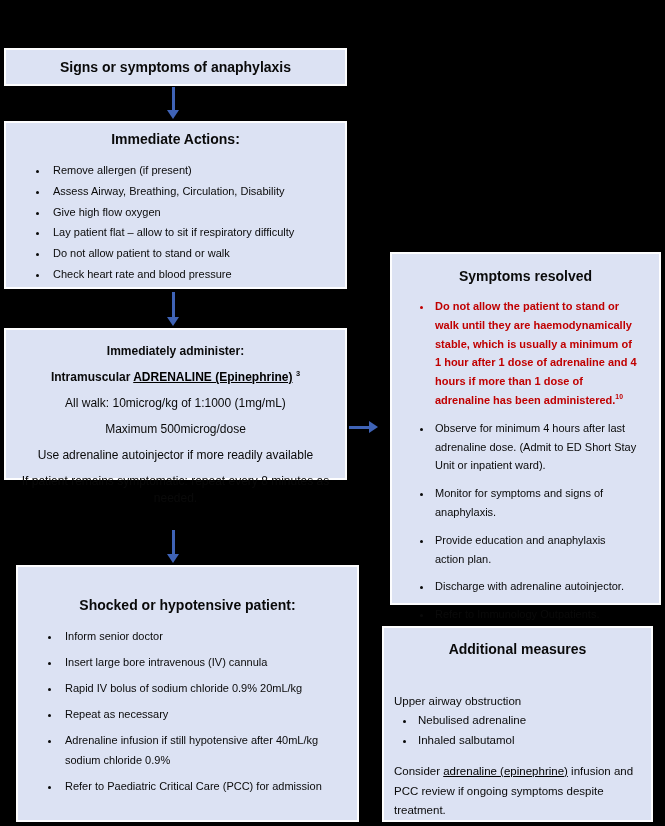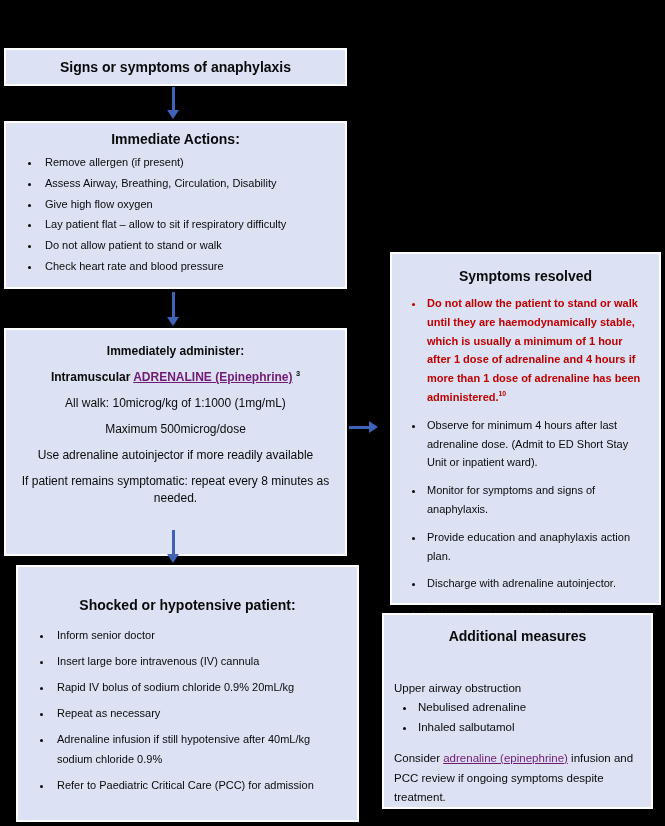--- a/index.html
+++ b/index.html
@@ -10,45 +10,45 @@
   .box{
     position:absolute;background:#dce2f3;border:2px solid #fdfdfe;
     box-sizing:border-box;
   }
   .box-title{font-weight:bold;font-size:14px;text-align:center;}
   
   .signs{left:4px;top:48px;width:343px;height:38px;display:flex;align-items:center;justify-content:center;}
   
   .immediate{left:4px;top:121px;width:343px;height:168px;padding:6px 6px 2px 6px;}
   .immediate .box-title{margin:2px 0 4px 0;}
-  .blist{list-style:disc outside;margin:5px;padding:0 0 0 24px;}
+  .blist{list-style:disc outside;margin:13px;padding:0 0 0 24px;}
   .immediate .blist li{font-size:11px;line-height:20.8px;padding-left:4px;}
   
-  .administer{left:4px;top:328px;width:343px;height:228px;text-align:center;padding:13px 8px 0 8px;}
+  .administer{left:4px;top:328px;width:343px;height:152px;text-align:center;padding:13px 8px 0 8px;}
   .administer p{margin:0 0 9px 0;font-size:12px;line-height:17px;}
   .administer .box-title{margin-bottom:9px;}
   
   .shocked{left:16px;top:565px;width:343px;height:257px;padding:30px 6px 0 6px;}
   .shocked .box-title{margin:0 0 12px 0;}
   .shocked .blist li{font-size:11px;line-height:20px;margin-bottom:6px;padding-left:4px;}
   
   .resolved{left:390px;top:252px;width:271px;height:353px;padding:12px 8px 0 8px;}
   .resolved .box-title{margin:2px 0 10px 0;}
   .resolved .blist{padding-left:20px;}
   .resolved .blist li{font-size:11px;line-height:18.8px;margin-bottom:9px;padding-left:2px;}
   .warning{color:#c00000;font-weight:bold;}
   
-  .additional{left:382px;top:613px;width:271px;height:196px;padding:8px 10px 0 10px;font-size:11.5px;line-height:19.5px;}
+  .additional{left:382px;top:626px;width:271px;height:196px;padding:8px 10px 0 10px;font-size:11.5px;line-height:19.5px;}
   .additional .box-title{margin:4px 0 10px 0;}
   .subhead{font-weight:normal;margin-top:32px;}
   .minilist{list-style:disc outside;margin:0;padding:0 0 0 22px;}
   .minilist li{padding-left:2px;}
   .consider{margin-top:12px;}
   
-  .link{color:#701a75;text-decoration:underline;cursor:pointer;}
+  .link{color:#000000;text-decoration:underline;cursor:pointer;}
   sup{font-size:0.62em;vertical-align:super;line-height:0;}
   
   .shaft-v{position:absolute;width:3px;background:#3f63b6;}
   .head-down{position:absolute;width:0;height:0;border-left:6px solid transparent;border-right:6px solid transparent;border-top:9px solid #3f63b6;}
   .shaft-h{position:absolute;height:3px;background:#3f63b6;}
   .head-right{position:absolute;width:0;height:0;border-top:6px solid transparent;border-bottom:6px solid transparent;border-left:9px solid #3f63b6;}
 </style>
 </head>
 <body>
 

